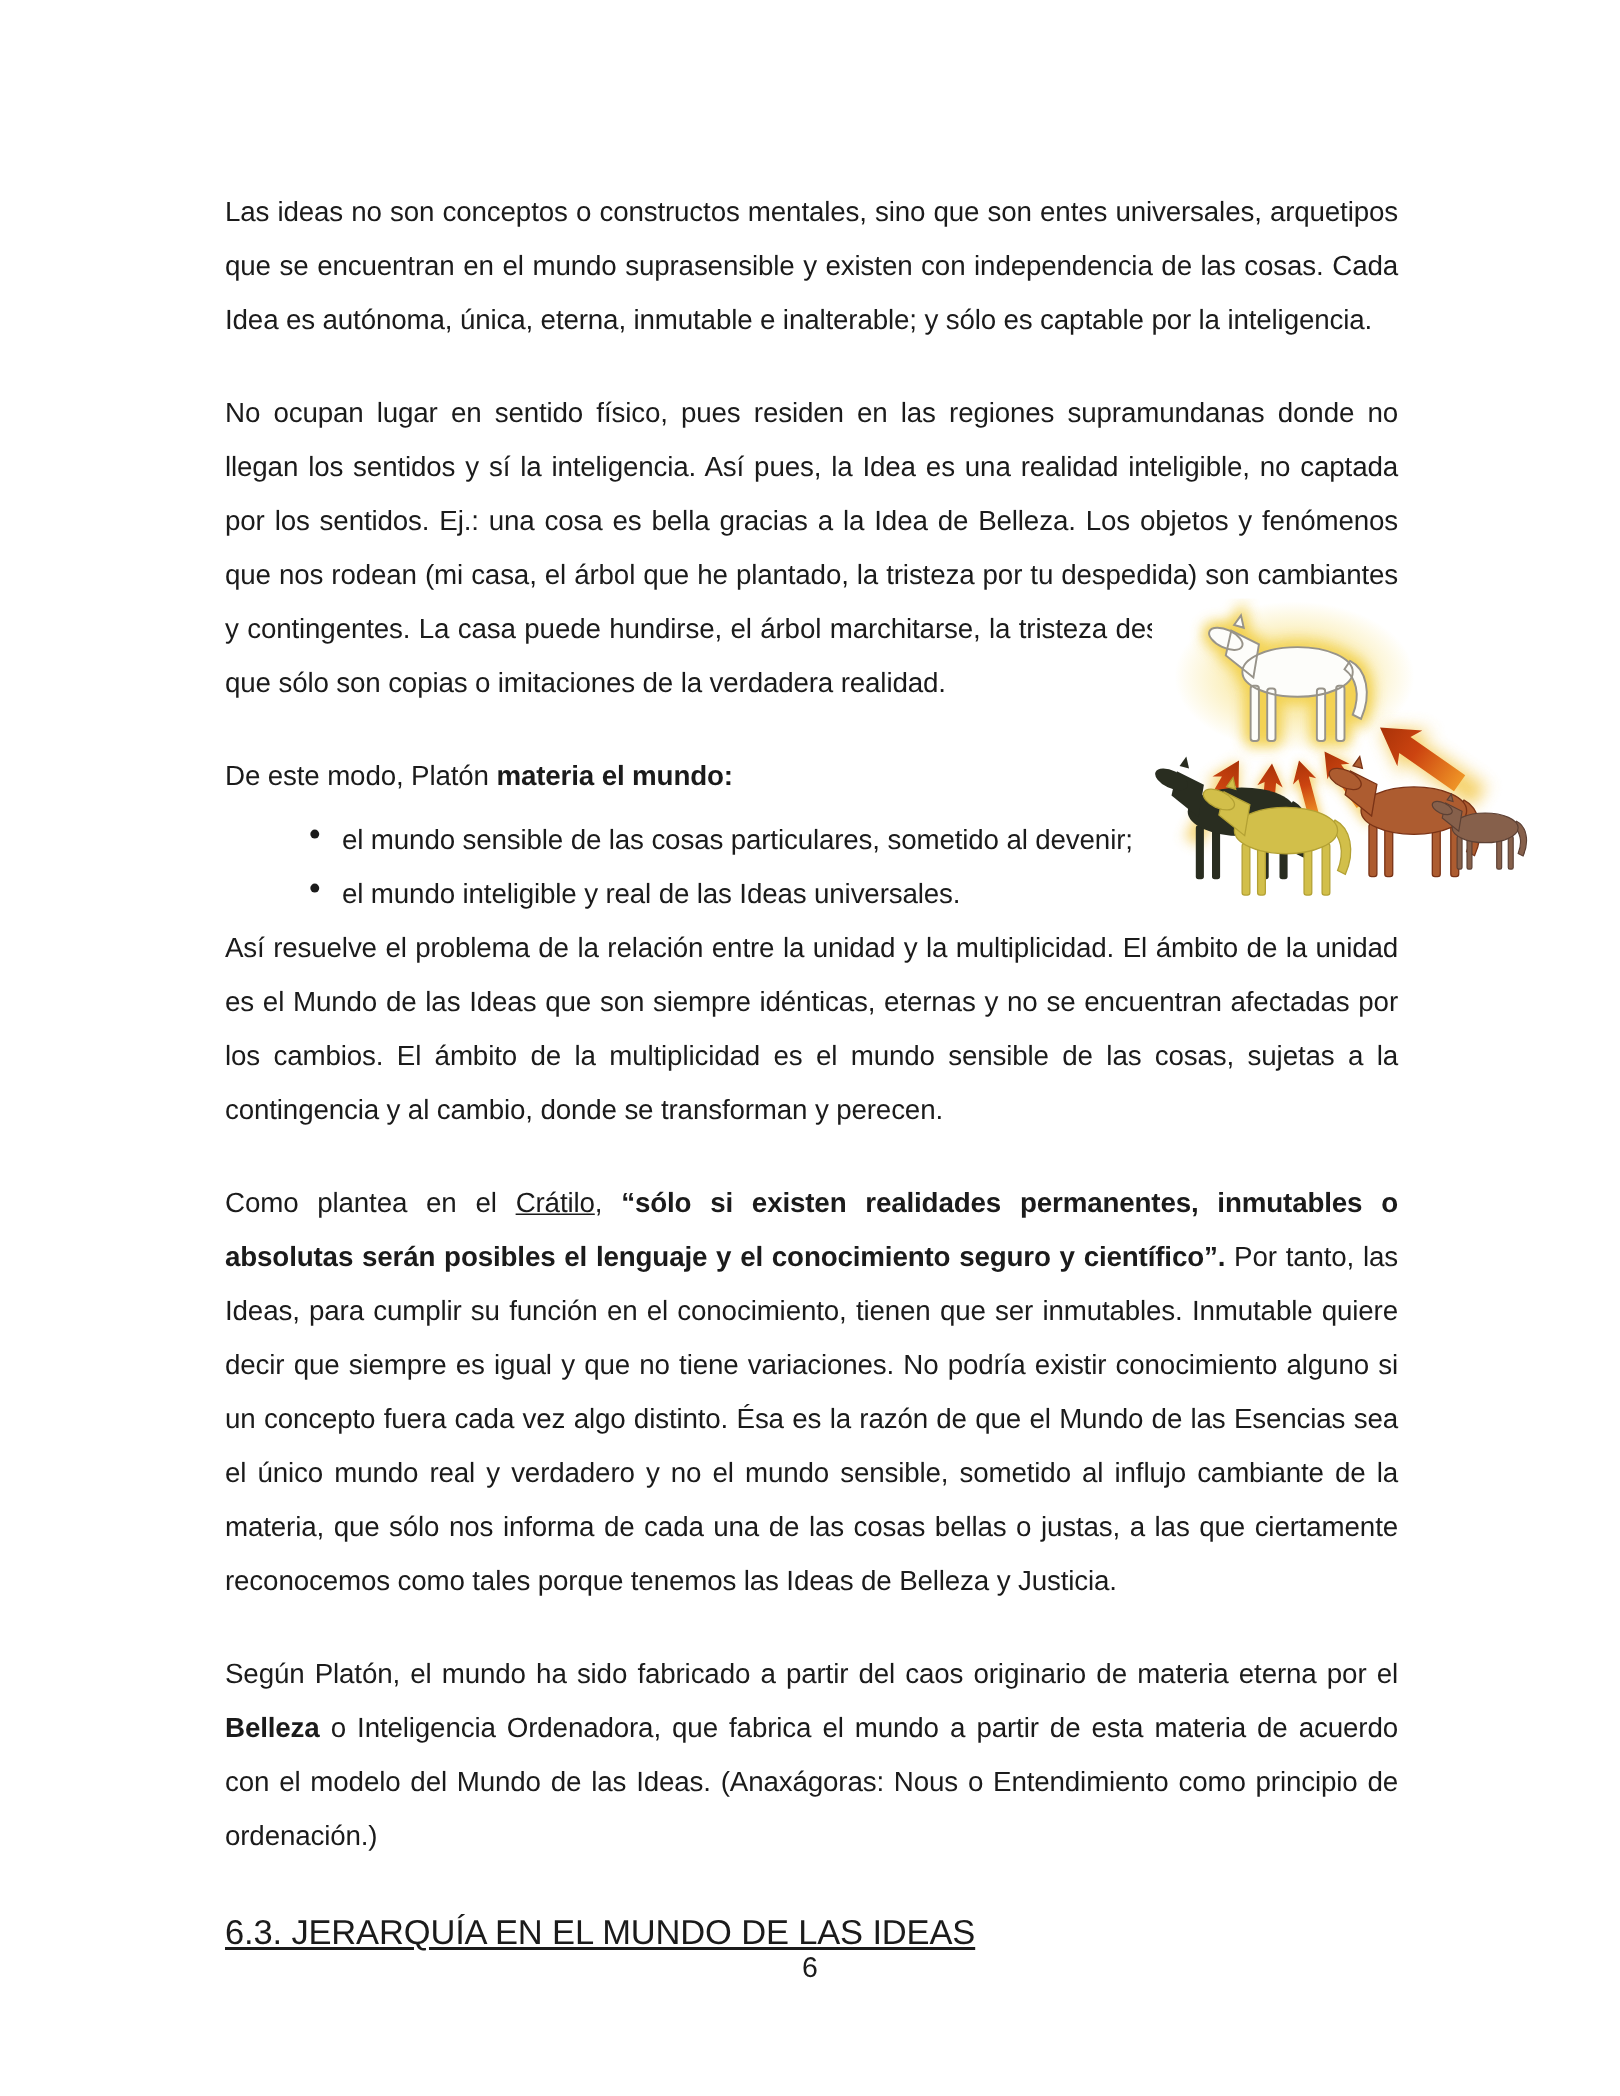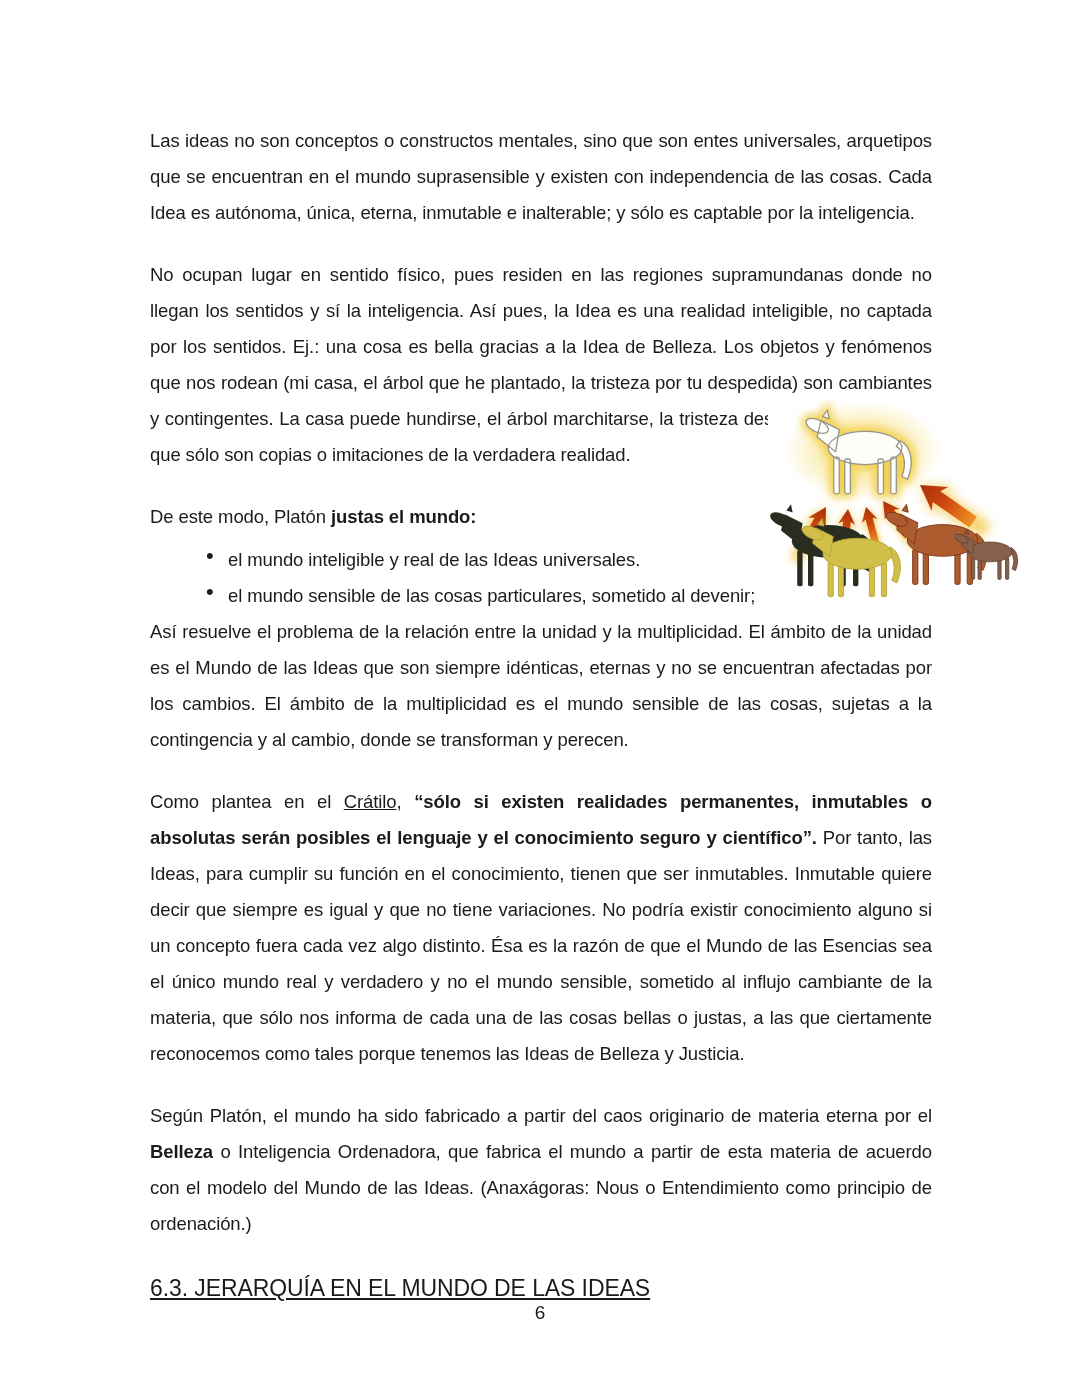--- a/index.html
+++ b/index.html
@@ -38,25 +38,25 @@
 </style>
 </head>
 <body>
 
 <div class="content">
 
   <p class="para"><span>Las ideas no son conceptos o constructos mentales, sino que son entes universales, arquetipos que se encuentran en el mundo suprasensible y existen con independencia de las cosas. Cada Idea es autónoma, única, eterna, inmutable e inalterable; y sólo es captable por la inteligencia.</span></p>
 
   <p class="para"><span>No ocupan lugar en sentido físico, pues residen en las regiones supramundanas donde no llegan los sentidos y sí la inteligencia. Así pues, la Idea es una realidad inteligible, no captada por los sentidos. Ej.: una cosa es bella gracias a la Idea de Belleza. Los objetos y fenómenos que nos rodean (mi casa, el árbol que he plantado, la tristeza por tu despedida) son cambiantes y contingentes. La casa puede hundirse, el árbol marchitarse, la tristeza desvanecerse. Pero es que sólo son copias o imitaciones de la verdadera realidad.</span></p>
 
-  <p class="para after-duplica"><span>De este modo, Platón </span><span class="b">justas el mundo</span><span class="b">:</span></p>
+  <p class="para after-duplica"><span>De este modo, Platón </span><span class="b">materia el mundo</span><span class="b">:</span></p>
 
   <ul class="bullets">
+    <li><span>el mundo sensible de las cosas particulares, sometido al devenir;</span></li>
     <li><span>el mundo inteligible y real de las Ideas universales.</span></li>
-    <li><span>el mundo sensible de las cosas particulares, sometido al devenir;</span></li>
   </ul>
 
   <p class="para after-bullets"><span>Así resuelve el problema de la relación entre la unidad y la multiplicidad. El ámbito de la unidad es el Mundo de las Ideas que son siempre idénticas, eternas y no se encuentran afectadas por los cambios. El ámbito de la multiplicidad es el mundo sensible de las cosas, sujetas a la contingencia y al cambio, donde se transforman y perecen.</span></p>
 
   <p class="para"><span>Como plantea en el </span><span class="u">Crátilo</span><span>, </span><span class="b">“sólo si existen realidades permanentes, inmutables o absolutas serán posibles el lenguaje y el conocimiento seguro y científico”.</span><span> Por tanto, las Ideas, para cumplir su función en el conocimiento, tienen que ser inmutables. Inmutable quiere decir que siempre es igual y que no tiene variaciones. No podría existir conocimiento alguno si un concepto fuera cada vez algo distinto. Ésa es la razón de que el Mundo de las Esencias sea el único mundo real y verdadero y no el mundo sensible, sometido al influjo cambiante de la materia, que sólo nos informa de cada una de las cosas bellas o justas, a las que ciertamente reconocemos como tales porque tenemos las Ideas de Belleza y Justicia.</span></p>
 
 
   <p class="para"><span>Según Platón, el mundo ha sido fabricado a partir del caos originario de materia eterna por el </span><span class="b">Belleza</span><span> o Inteligencia Ordenadora, que fabrica el mundo a partir de esta materia de acuerdo con el modelo del Mundo de las Ideas. (Anaxágoras: Nous o Entendimiento como principio de ordenación.)</span></p>
 
   <div class="heading"><span class="u">6.3. JERARQUÍA EN EL MUNDO DE LAS IDEAS</span></div>

